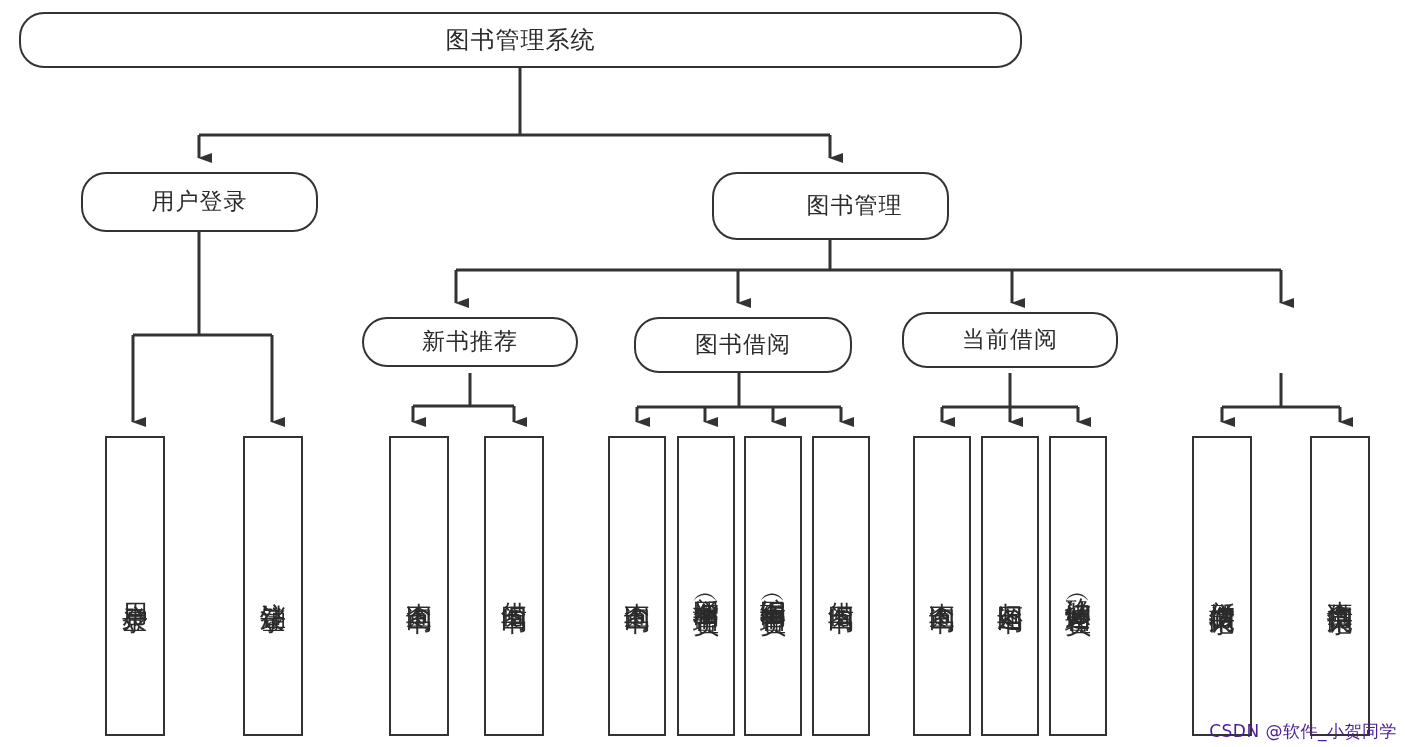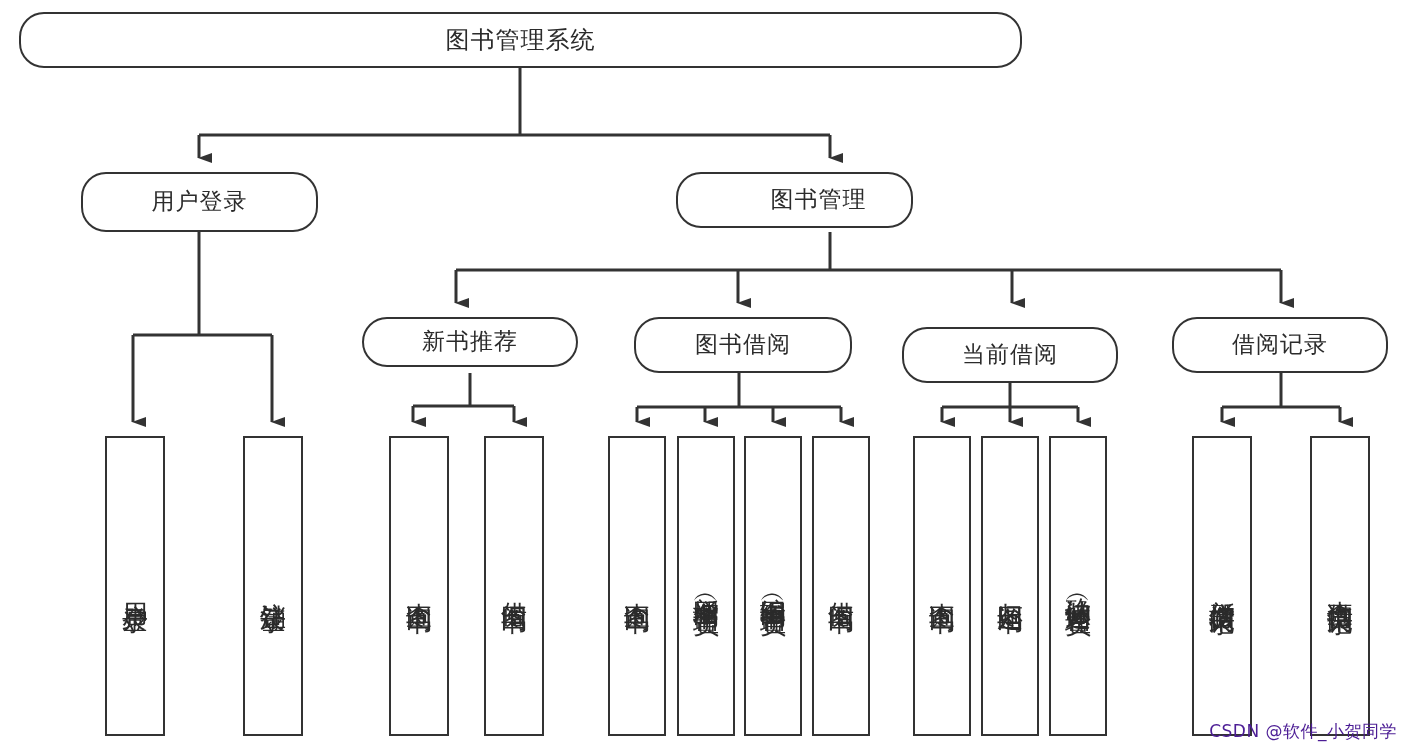--- a/index.html
+++ b/index.html
@@ -121,26 +121,25 @@
       <path d="M 1281 373 L 1281 407"></path>
       <path d="M 1222 407 L 1340 407"></path>
       <path d="M 1222 407 L 1222 422" marker-end="url(#arrow)"></path>
       <path d="M 1340 407 L 1340 422" marker-end="url(#arrow)"></path>
     </g>
   </svg>
 
   <div class="node horiz root" style="left: 19px; top: 12px; width: 1003px; height: 56px;">图书管理系统</div>
 
   <div class="node horiz" style="left: 81px; top: 172px; width: 237px; height: 60px;">用户登录</div>
-  <div class="node horiz" style="left: 676px; top: 172px; width: 237px; height: 56px; padding-left: 48px;">图书管理</div>
+  <div class="node horiz" style="left: 712px; top: 172px; width: 237px; height: 68px; padding-left: 48px;">图书管理</div>
 
   <div class="node horiz" style="left: 362px; top: 317px; width: 216px; height: 50px;">新书推荐</div>
   <div class="node horiz" style="left: 634px; top: 317px; width: 218px; height: 56px;">图书借阅</div>
-  <div class="node horiz" style="left: 902px; top: 327px; width: 216px; height: 56px;">当前借阅</div>
-  <div class="node horiz" style="left: 1172px; top: 317px; width: 216px; height: 56px;">借阅记录</div>
+  <div class="node horiz" style="left: 902px; top: 312px; width: 216px; height: 56px;">当前借阅</div>
 
   <div class="node vert" style="left: 105px; top: 436px; width: 60px; height: 300px;">
     <span class="vtext">用户登录</span>
   </div>
   <div class="node vert" style="left: 243px; top: 436px; width: 60px; height: 300px;">
     <span class="vtext">注销登录</span>
   </div>
 
   <div class="node vert" style="left: 389px; top: 436px; width: 60px; height: 300px;">
     <span class="vtext">查询图书</span>

